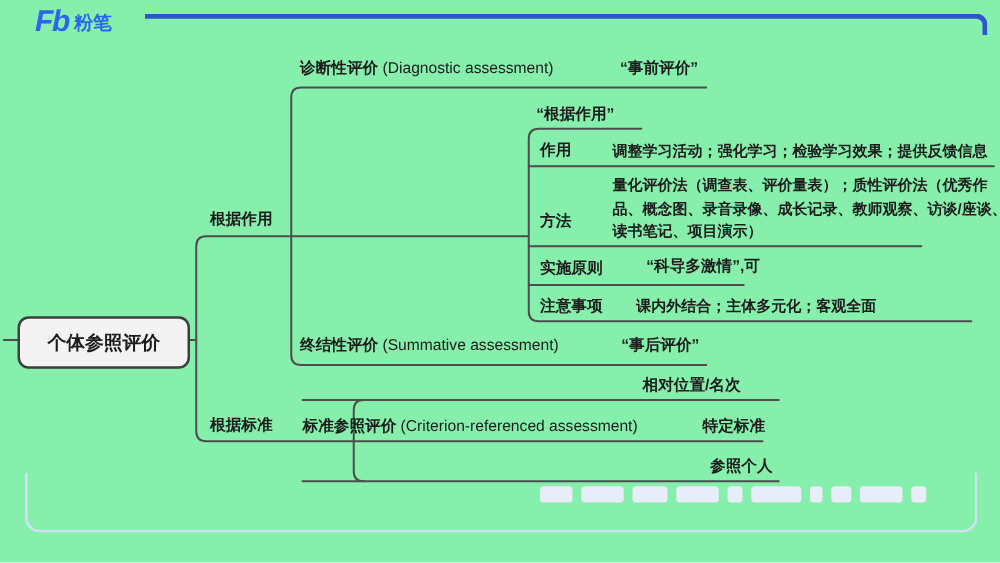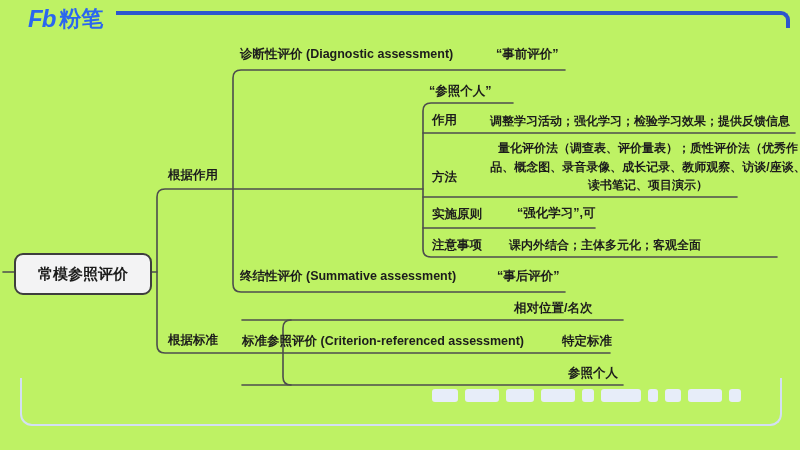--- a/index.html
+++ b/index.html
@@ -1,32 +1,32 @@
 <!DOCTYPE html>
 <html><head>
 <meta charset="utf-8">
 <style>
   html,body{margin:0;padding:0;background:#ffffff;}
-  #stage{position:relative;width:800px;height:450px;background:#bef264;overflow:hidden;
+  #stage{position:relative;width:800px;height:450px;background:#86efac;overflow:hidden;
          font-family:"Liberation Sans","DejaVu Sans",sans-serif;color:#1c1c1c;}
   
   .logo{position:absolute;left:28px;top:4px;display:flex;align-items:center;gap:4px;}
   .logo .mark{font-size:24px;font-weight:800;font-style:italic;color:#2a66ef;letter-spacing:-1px;}
-  .logo .word{font-size:22px;font-weight:800;color:#2a66ef;}
+  .logo .word{font-size:15px;font-weight:800;color:#2a66ef;}
   .rule{position:absolute;left:116px;top:11px;width:670px;height:13px;
         border-top:4px solid #2d56cd;border-right:4px solid #2d56cd;border-top-right-radius:9px;}
   
   .frame{position:absolute;left:20px;top:378px;width:758px;height:46px;
          border:2px solid #d3dff4;border-top:none;border-radius:0 0 12px 12px;}
   .wm{position:absolute;left:432px;top:389px;width:352px;height:16px;display:flex;gap:7px;align-items:flex-start;}
   .wm span{background:#e7edf9;border-radius:3px;height:13px;display:inline-block;}
   
   .t{position:absolute;font-size:12.5px;font-weight:700;white-space:nowrap;line-height:1.25;}
-  .t .en{font-weight:700;}
-  .small{font-size:12px;text-align:center;}
+  .t .en{font-weight:400;}
+  .small{font-size:12px;}
   .wrap{white-space:normal;}
   .root{position:absolute;left:14px;top:253px;width:134px;height:38px;background:#f3f3f4;
         border:2px solid #3e3e3e;border-radius:9px;display:flex;align-items:center;justify-content:center;
         font-size:15px;font-weight:800;}
   svg.lines{position:absolute;left:0;top:0;}
 </style>
 </head>
 <body>
 
 <div id="stage">
@@ -60,43 +60,43 @@
       <path d="M513 103 H431 Q423 103 423 111 V249 Q423 257 431 257 H777"></path>
       <path d="M423 133 H795"></path>
       <path d="M423 197 H737"></path>
       <path d="M423 228 H595"></path>
       <path d="M242 320 H623"></path>
       <path d="M242 385 H623"></path>
       <path d="M291 320 Q283 320 283 328 V377 Q283 385 291 385"></path>
     </g>
   </svg>
 
-  <div class="root">常模参照评价</div>
+  <div class="root">个体参照评价</div>
 
   <div class="t" style="left:168px;top:168px">根据作用</div>
   <div class="t" style="left:168px;top:333px">根据标准</div>
 
   <div class="t" style="left:240px;top:47px">
     <span>诊断性评价</span>
     <span class="en">(Diagnostic assessment)</span>
   </div>
   <div class="t" style="left:496px;top:47px">“事前评价”</div>
 
   <div class="t" style="left:240px;top:145px">
   </div>
-  <div class="t" style="left:429px;top:84px">“参照个人”</div>
+  <div class="t" style="left:429px;top:84px">“根据作用”</div>
 
   <div class="t" style="left:432px;top:113px">作用</div>
   <div class="t small" style="left:490px;top:114px">调整学习活动；强化学习；检验学习效果；提供反馈信息</div>
 
   <div class="t" style="left:432px;top:170px">方法</div>
   <div class="t small wrap" style="left:490px;top:139px;width:316px;line-height:1.55">量化评价法（调查表、评价量表）；质性评价法（优秀作品、概念图、录音录像、成长记录、教师观察、访谈/座谈、读书笔记、项目演示）</div>
 
   <div class="t" style="left:432px;top:207px">实施原则</div>
-  <div class="t" style="left:517px;top:206px">“强化学习”,可</div>
+  <div class="t" style="left:517px;top:206px">“科导多激情”,可</div>
 
   <div class="t" style="left:432px;top:238px">注意事项</div>
   <div class="t small" style="left:509px;top:238px">课内外结合；主体多元化；客观全面</div>
 
   <div class="t" style="left:240px;top:269px">
     <span>终结性评价</span>
     <span class="en">(Summative assessment)</span>
   </div>
   <div class="t" style="left:497px;top:269px">“事后评价”</div>
 

